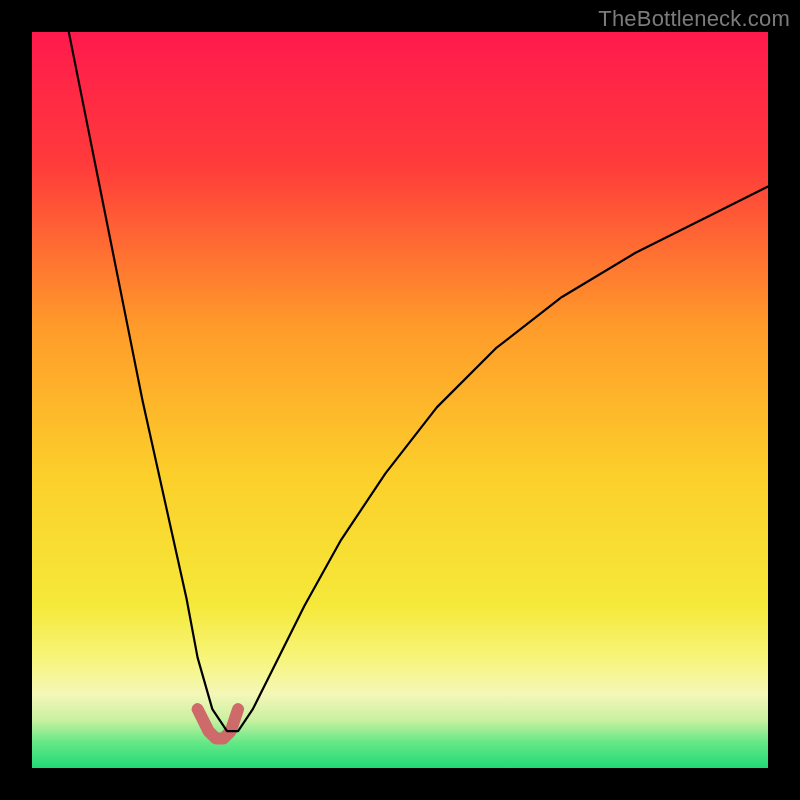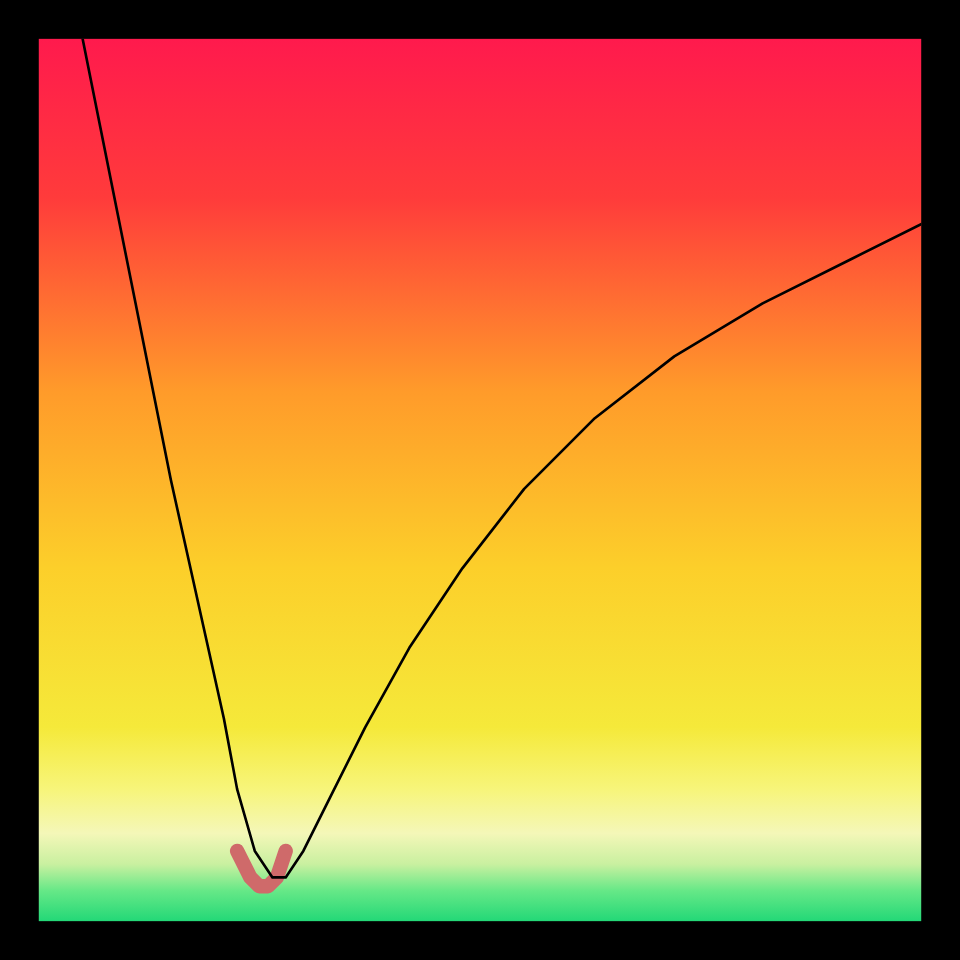--- a/index.html
+++ b/index.html
@@ -76,14 +76,15 @@
       <rect x="0" y="0" width="100" height="100" fill="url(#bg)"></rect>
     </svg>
 
     <svg class="curve" viewBox="0 0 100 100" preserveAspectRatio="none">
       <path id="band-path" fill="none" stroke-linecap="round" stroke-linejoin="round" d="M22.50 92.00 L24.00 95.00 L25.00 96.00 L26.00 96.00 L27.00 95.00 L28.00 92.00" stroke="#cf6a6a" vector-effect="non-scaling-stroke" style="stroke-width: 12px;"></path>
       <path id="curve-path" fill="none" stroke-linecap="round" stroke-linejoin="round" d="M5.00 0.00 L7.00 10.00 L9.00 20.00 L11.00 30.00 L13.00 40.00 L15.00 50.00 L17.00 59.00 L19.00 68.00 L21.00 77.00 L22.50 85.00 L24.50 92.00 L26.50 95.00 L28.00 95.00 L30.00 92.00 L33.00 86.00 L37.00 78.00 L42.00 69.00 L48.00 60.00 L55.00 51.00 L63.00 43.00 L72.00 36.00 L82.00 30.00 L92.00 25.00 L100.00 21.00" stroke="#000000" stroke-width="0.29891304347826086" vector-effect="non-scaling-stroke" style="stroke-width: 2.2px;"></path>
     </svg>
 
   </div>
 
+  <div class="watermark">TheBottleneck.com</div>
 
 </div>
 
 </body></html>

